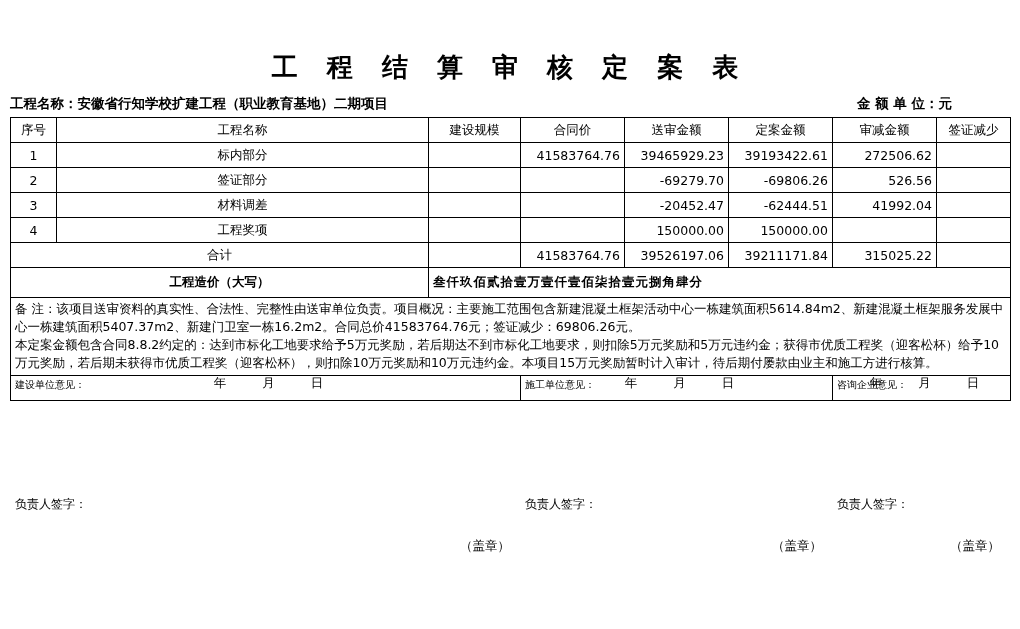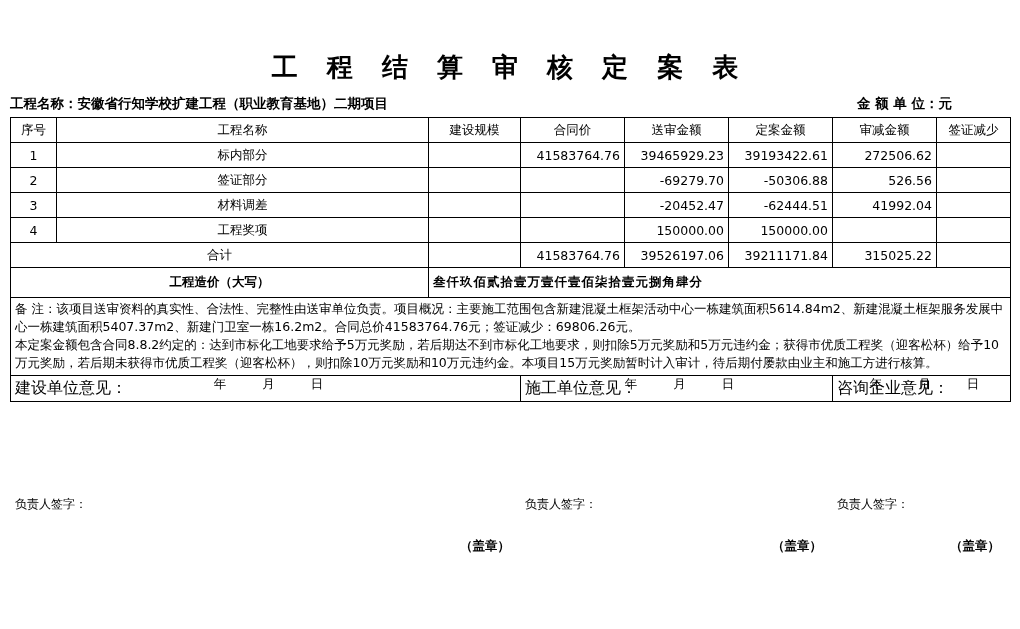--- a/index.html
+++ b/index.html
@@ -90,33 +90,32 @@
     vertical-align: top;
     text-align: left;
     padding: 4px 6px;
     position: relative;
     height: 230px;
   }
   .sign-inner {
     position: relative;
     height: 100%;
   }
-  .sign-top { font-size: 16px; }
+  .sign-top { font-size: 10px; }
   .sign-person {
     position: absolute;
     left: 0;
     top: 118px;
     font-size: 12px;
   }
   .sign-seal {
     position: absolute;
     right: 6px;
     top: 160px;
     font-size: 12.5px;
-    font-weight: bold;
   }
   .sign-date {
     position: absolute;
     left: 50%;
     transform: translateX(-48%);
     bottom: 6px;
     font-size: 12.5px;
     white-space: nowrap;
     letter-spacing: 0;
   }
@@ -175,21 +174,21 @@
         <td class="c-right num">39193422.61</td>
         <td class="c-right num">272506.62</td>
         <td class="c-right num"></td>
       </tr>
       <tr>
         <td class="c-center">2</td>
         <td class="rowname">签证部分</td>
         <td class="c-center"></td>
         <td class="c-right num"></td>
         <td class="c-right num">-69279.70</td>
-        <td class="c-right num">-50306.88</td>
+        <td class="c-right num">-69806.26</td>
         <td class="c-right num">526.56</td>
         <td class="c-right num"></td>
       </tr>
       <tr>
         <td class="c-center">3</td>
         <td class="rowname">材料调差</td>
         <td class="c-center"></td>
         <td class="c-right num"></td>
         <td class="c-right num">-20452.47</td>
         <td class="c-right num">-62444.51</td>

